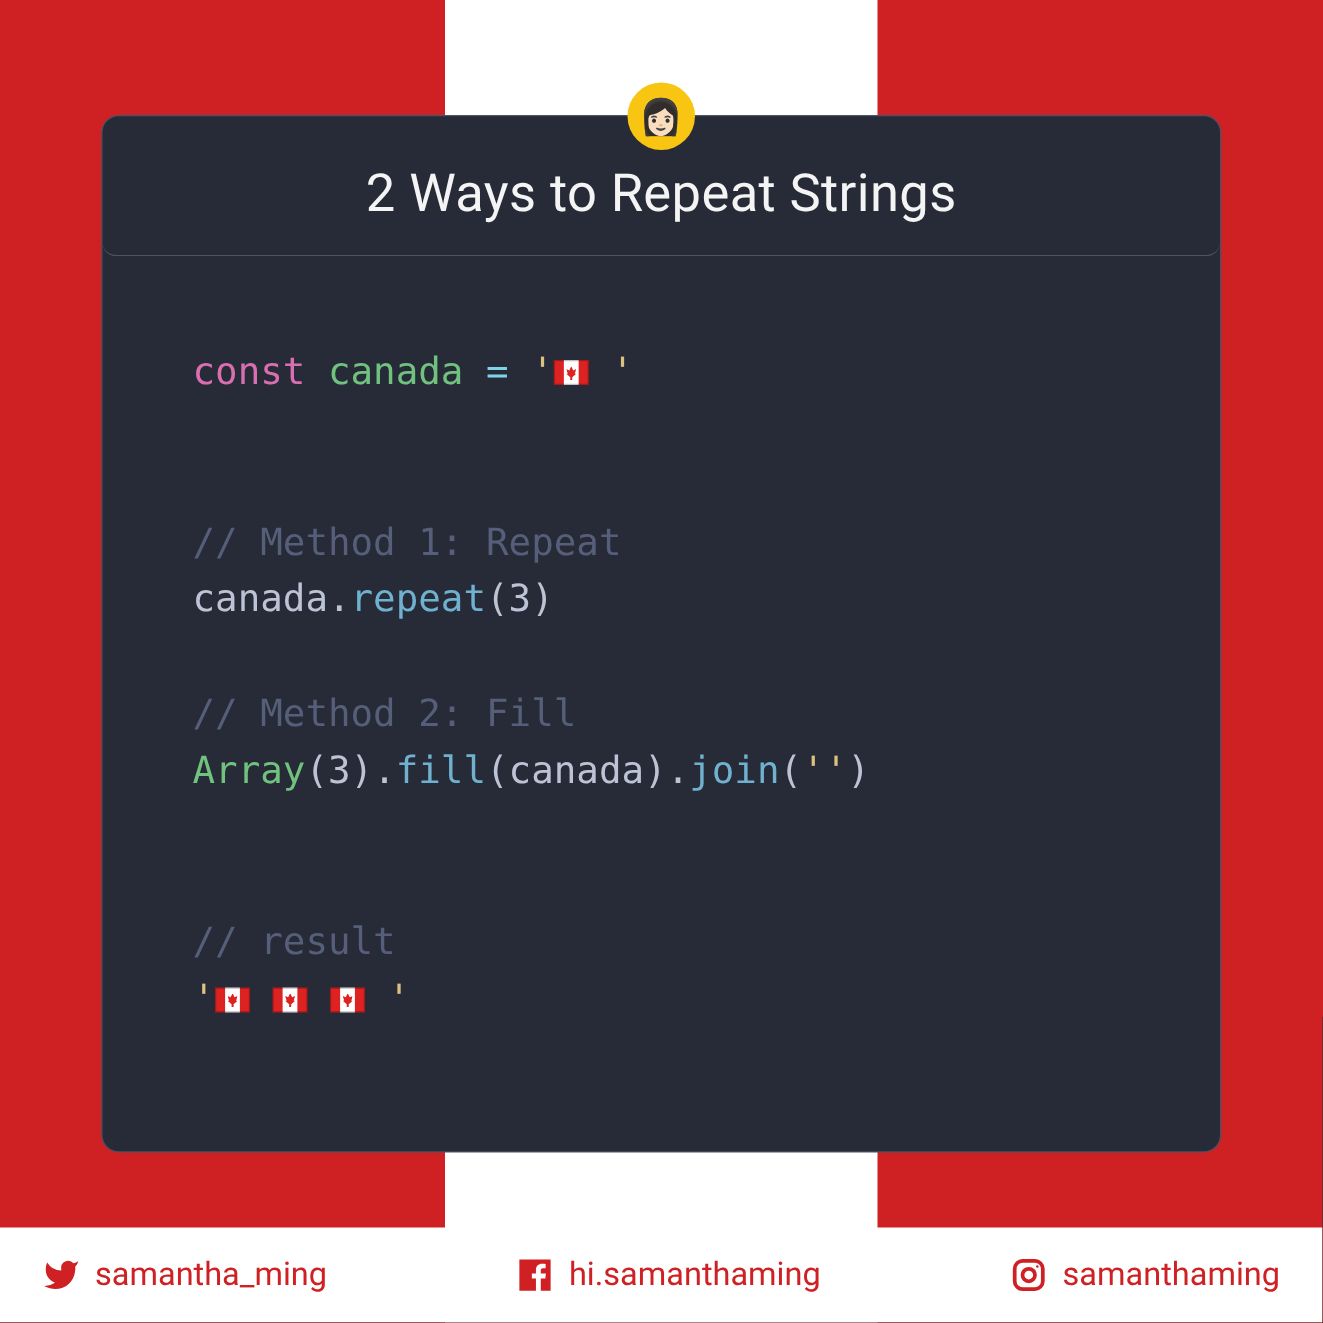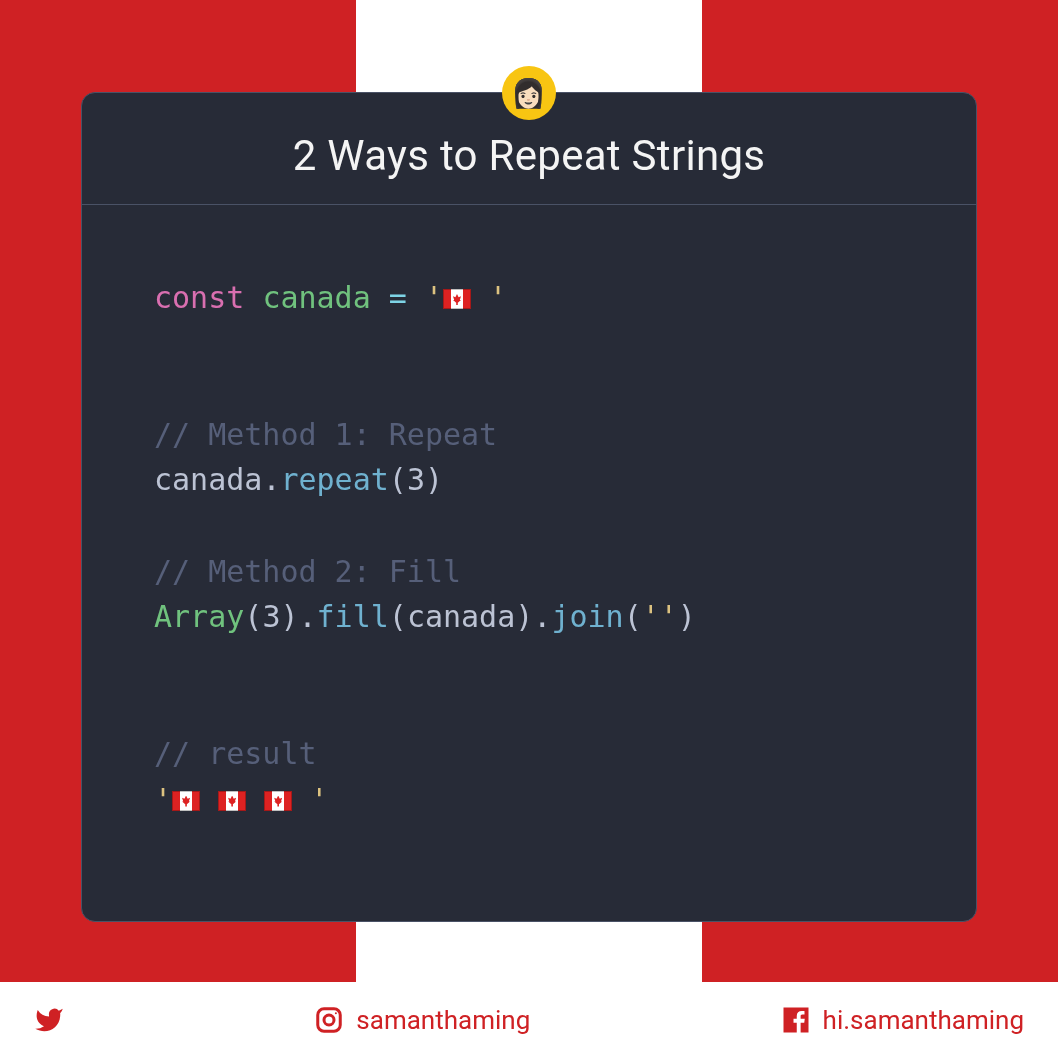--- a/index.html
+++ b/index.html
@@ -46,20 +46,21 @@
   justify-content: center;
   font-size: 28px;
 }
 .title-bar {
   height: 112px;
   border-bottom: 1px solid #4a5266;
   display: flex;
   align-items: center;
   justify-content: center;
   padding-top: 14px;
+  border-radius: 11px;
 }
 .title {
   color: #f4f4f4;
   font-size: 42px;
   font-weight: 400;
   letter-spacing: 0.3px;
 }
 .code-area {
   padding: 70px 74px 40px 72px;
   font-family: "SF Mono", "Menlo", "Consolas", monospace;
@@ -142,28 +143,29 @@
 
 <span class="cmt">// result</span>
 <span class="str">'</span><span class="flag"></span><span class="str"> </span><span class="flag"></span><span class="str"> </span><span class="flag"></span><span class="str"> '</span></div>
 </div>
 
 <div class="footer">
   <div class="social">
     <svg viewBox="0 0 24 24">
         <path d="M23 3a10.9 10.9 0 0 1-3.14 1.53A4.48 4.48 0 0 0 12 8.14v1A10.66 10.66 0 0 1 3 4s-4 9 5 13a11.64 11.64 0 0 1-7 2c9 5 20 0 20-11.5a4.5 4.5 0 0 0-.08-.83A7.72 7.72 0 0 0 23 3z"></path>
       </svg>
+    <span>samantha_ming</span>
+  </div>
+  <div class="social">
+    <svg viewBox="0 0 24 24">
+        <path d="M22 2H2v20h10.6v-7.8H10V11h2.6V8.8c0-2.6 1.6-4 3.9-4 1.1 0 2.1.1 2.3.1v2.7h-1.6c-1.3 0-1.5.6-1.5 1.5V11H19l-.4 3.2h-2.9V22H22V2z"></path>
+      </svg>
+    <span>hi.samanthaming</span>
   </div>
   <div class="social ig">
     <svg viewBox="0 0 24 24">
         <rect x="3" y="3" width="18" height="18" rx="5"></rect>
         <circle cx="12" cy="12" r="4"></circle>
         <circle cx="17.5" cy="6.5" r="0.8" fill="#cf2124" stroke="none"></circle>
       </svg>
     <span>samanthaming</span>
   </div>
-  <div class="social">
-    <svg viewBox="0 0 24 24">
-        <path d="M22 2H2v20h10.6v-7.8H10V11h2.6V8.8c0-2.6 1.6-4 3.9-4 1.1 0 2.1.1 2.3.1v2.7h-1.6c-1.3 0-1.5.6-1.5 1.5V11H19l-.4 3.2h-2.9V22H22V2z"></path>
-      </svg>
-    <span>hi.samanthaming</span>
-  </div>
 </div>
 
 </body></html>

